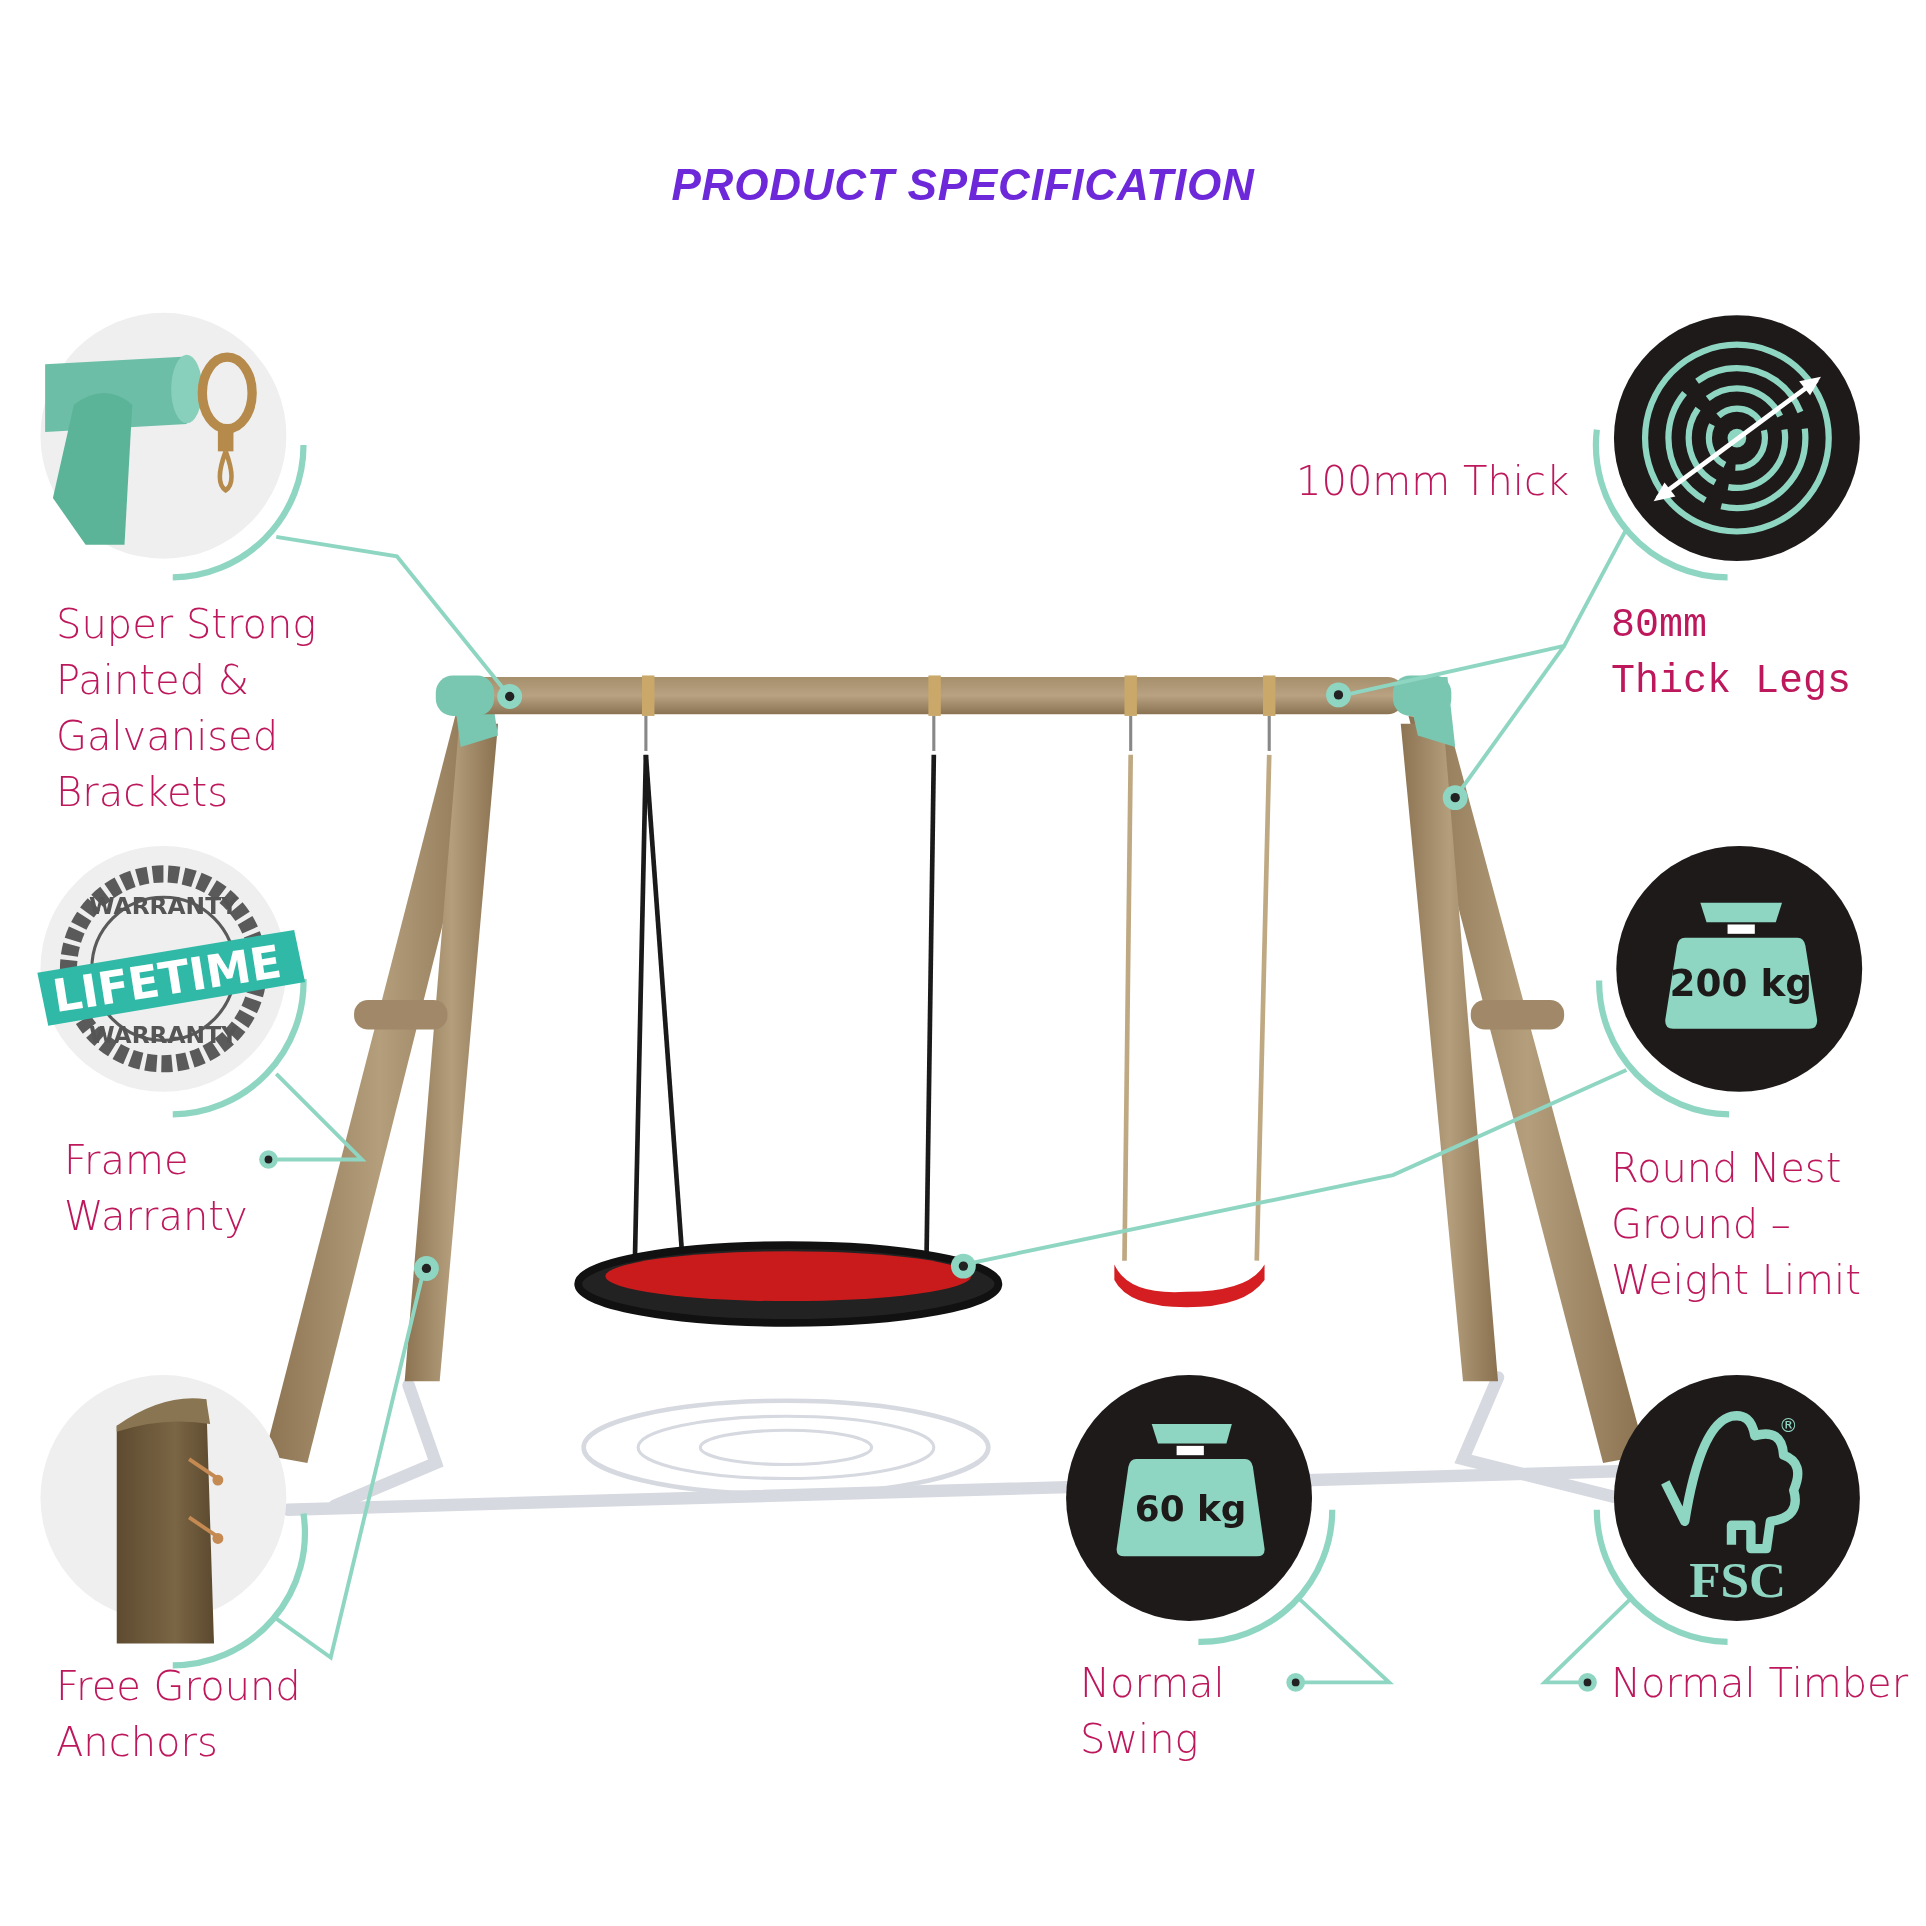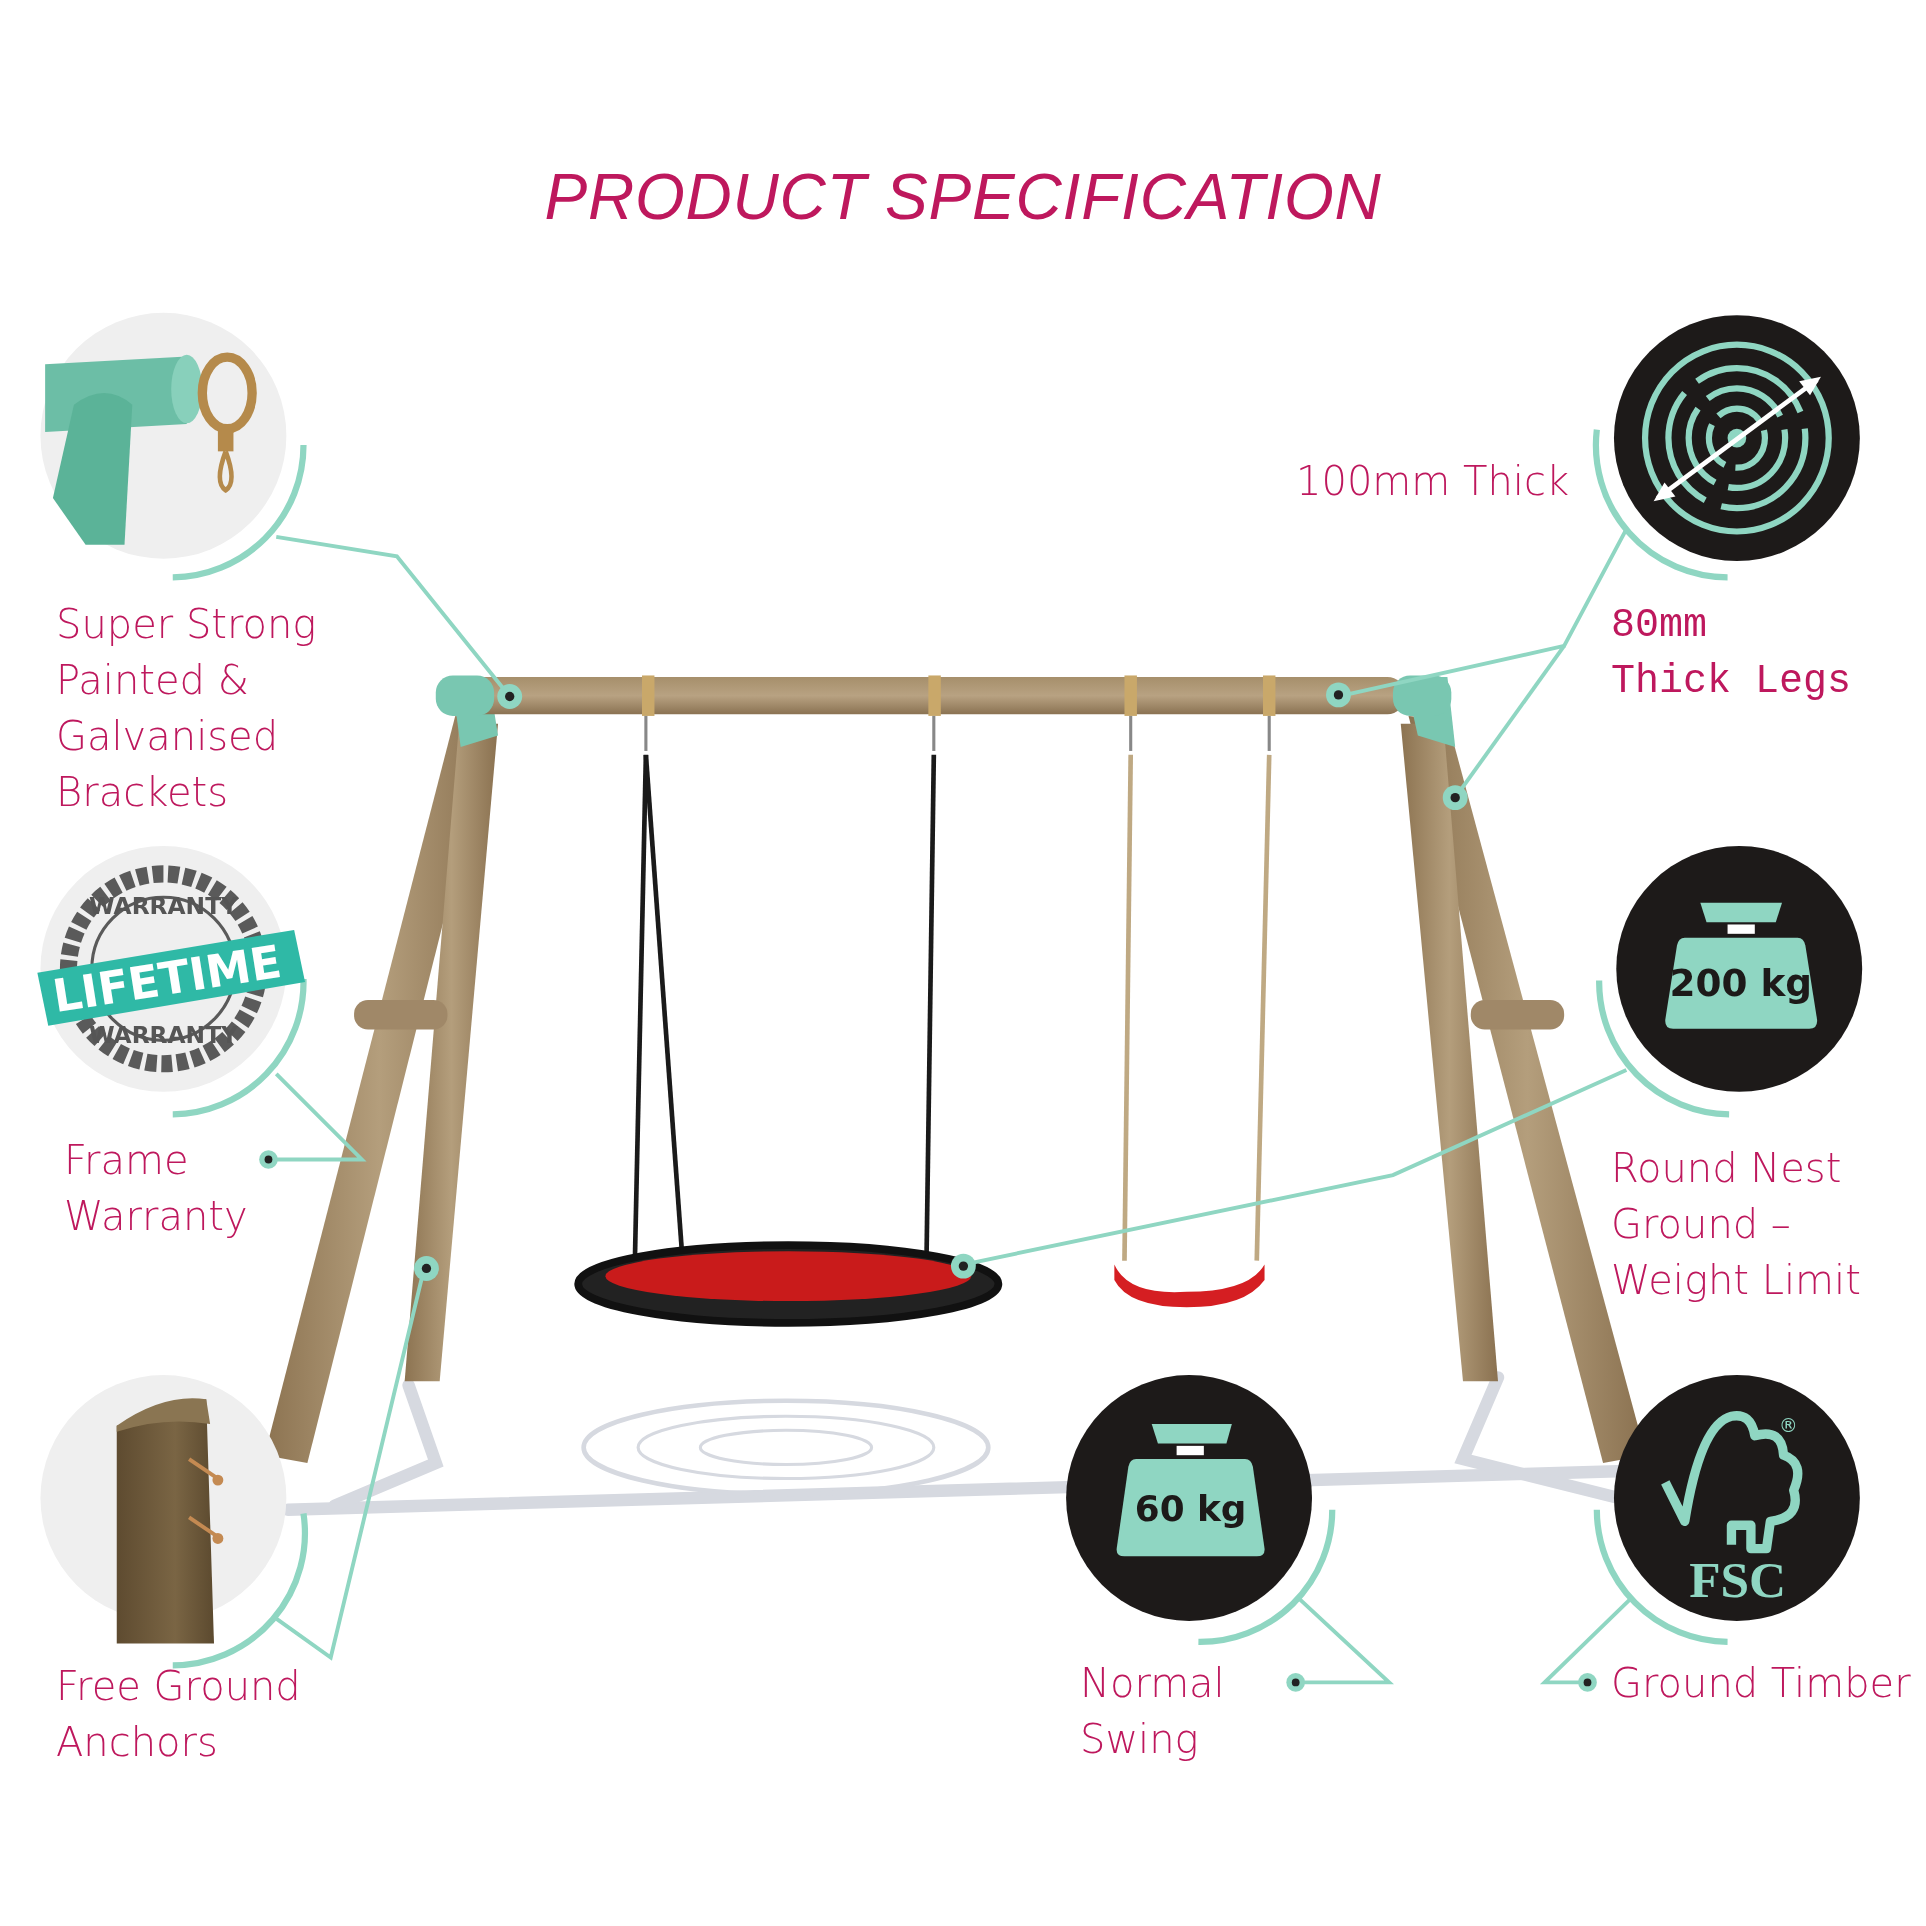--- a/index.html
+++ b/index.html
@@ -1,17 +1,17 @@
 <!DOCTYPE html>
 <html style="font-size:12.5px"><head>
 <meta charset="utf-8">
 <style>
   html, body { margin: 0; padding: 0; background: #ffffff; }
   body { width: 1926px; height: 1926px; position: relative; overflow: hidden; font-family: "DejaVu Sans", sans-serif; }
-  .title { position: absolute; left: 0; width: 1926px; top: 160px; text-align: center; font-family: "Liberation Sans", sans-serif; font-weight: 400; font-style: italic; font-size: 64px; color: #be185d; letter-spacing: 0.8px; }
+  .title { position: absolute; left: 0; width: 1926px; top: 160px; text-align: center; font-family: "Liberation Sans", sans-serif; font-weight: 700; font-style: italic; font-size: 44px; color: #6d28d9; letter-spacing: 0.8px; }
   .label { position: absolute; font-family: "DejaVu Sans", sans-serif; font-size: 40px; line-height: 56px; color: #be185d; font-weight: 300; white-space: nowrap; }
   .label span { display: block; }
   svg.scene { position: absolute; left: 0; top: 0; }
   .badge-text { font-family: "DejaVu Sans", sans-serif; font-weight: 700; }
 </style>
 </head>
 <body>
 
 <div class="title">PRODUCT SPECIFICATION</div>
 
@@ -227,15 +227,15 @@
   <span>Ground –</span>
   <span>Weight Limit</span>
 </div>
 
 <div class="label" style="left:1080px; top:1655px;">
   <span>Normal</span>
   <span>Swing</span>
 </div>
 
 <div class="label" style="left:1611px; top:1655px;">
-  <span>Ground Timber</span>
+  <span>Normal Timber</span>
 </div>
 
 
 </body></html>

